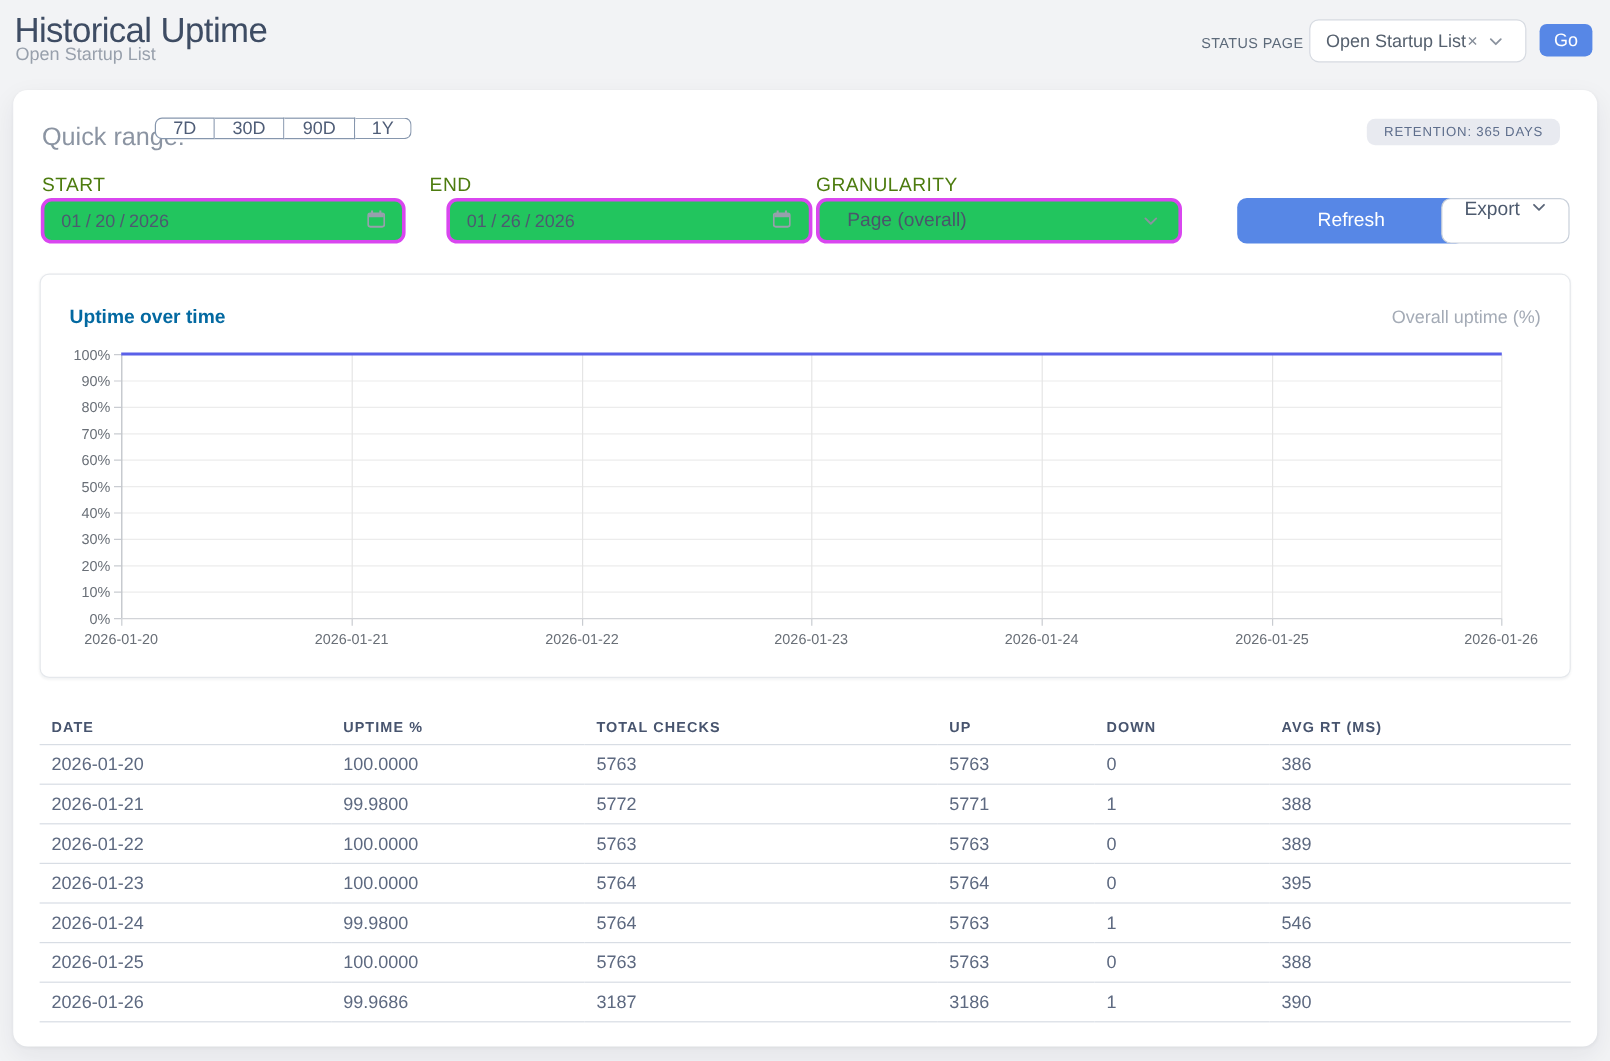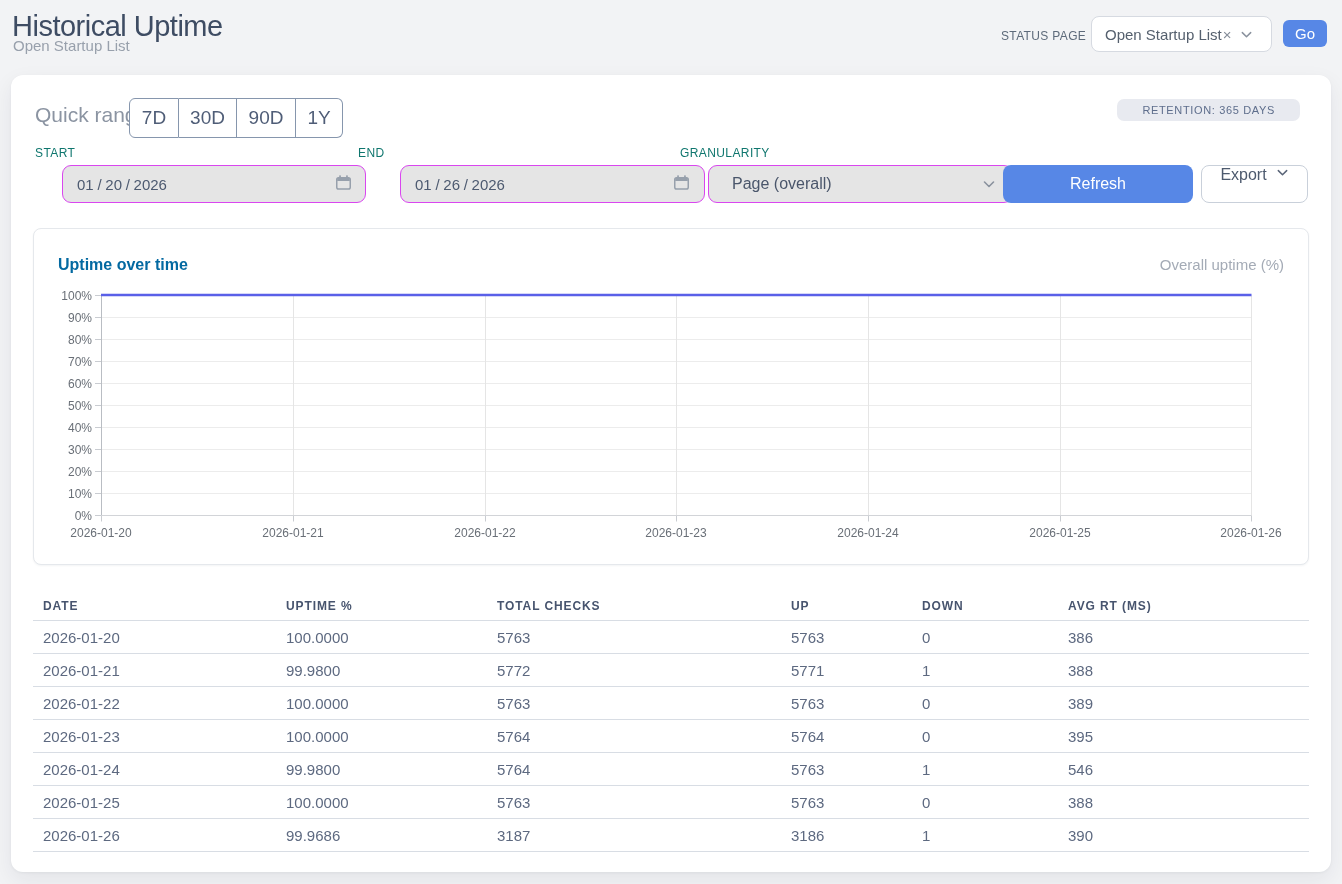--- a/index.html
+++ b/index.html
@@ -13,29 +13,29 @@
 .hdr-select { left:1091px; top:16px; width:181px; white-space:nowrap; height:36px; background:#fff; border:1px solid #d6dae1; border-radius:8px; display:flex; align-items:center; padding-left:13px; }
 .hdr-select .txt { font-size:15px; color:#55606e; }
 .hdr-select .x { font-size:15px; color:#848c98; margin-left:1px; }
 .go { left:1283px; top:20px; width:44px; height:27px; background:#5787e6; border-radius:6px; color:#fff; font-size:15px; display:flex; align-items:center; justify-content:center; }
 
 
 .card { left:11px; top:75px; width:1320px; height:797px; background:#fff; border-radius:12px; box-shadow:0 8px 22px rgba(25,35,55,.07), 0 1px 3px rgba(25,35,55,.05); }
 
 .qr-label { left:24px; top:28px; font-size:21px; color:#8b94a2; }
 .seg { left:118px; top:23px; display:flex; }
-.seg button { height:40px; background:#fff; border:1px solid #8696ad; border-left:none; color:#4f5d77; font-size:19px; font-family:"Liberation Sans", sans-serif; padding:0; }
+.seg button { height:18px; background:#fff; border:1px solid #8696ad; border-left:none; color:#4f5d77; font-size:15px; font-family:"Liberation Sans", sans-serif; padding:0; }
 .seg button:first-child { border-left:1px solid #8696ad; border-radius:6px 0 0 6px; }
 .seg button:last-child { border-radius:0 6px 6px 0; }
-.badge { right:31px; top:24px; height:22px; background:#e8eaf0; border-radius:7px; color:#5e6e8c; font-size:11px; font-weight:400; letter-spacing:0.65px; display:flex; align-items:center; padding:0 25px; }
-
-.flabel { font-size:12px; color:#0f766e; letter-spacing:0.4px; top:71px; }
-.finput { top:90px; height:38px; background:#e5e5e5; border:1px solid #d946ef; border-radius:9px; display:flex; align-items:center; font-size:16px; color:#4a566b; padding-left:14px;margin-left:28px; }
+.badge { right:31px; top:24px; height:22px; background:#e8eaf0; border-radius:7px; color:#5e6e8c; font-size:11px; font-weight:400; letter-spacing:0.65px; display:flex; align-items:center; padding:0 14px; }
+
+.flabel { font-size:16px; color:#4d7c0f; letter-spacing:0.4px; top:71px; }
+.finput { top:90px; height:38px; background:#22c55e; border:3px solid #d946ef; border-radius:9px; display:flex; align-items:center; font-size:16px; color:#4a566b; padding-left:14px; }
 .dateval { font-size:15px; word-spacing:-0.45px; color:#4d5a70; }
-.btn-blue { top:90px; height:38px; background:#5787e6; border:none; border-radius:8px; color:#fff; font-size:16px; display:flex; align-items:center; justify-content:center; }
+.btn-blue { top:90px; height:38px; background:#5787e6; border:none; border-radius:8px; color:#fff; font-size:16px; display:flex; align-items:center; justify-content:center;margin-left:28px; }
 .btn-white { top:90px; height:38px; background:#fff; border:1px solid #c9d0da; border-radius:8px; color:#4d5a6e; font-size:16px; display:flex; align-items:flex-start; justify-content:center; }
 
 
 .chart-card { left:22px; top:153px; width:1276px; height:337px; background:#fff; border:1px solid #e5e8ec; border-radius:8px; box-shadow:0 1px 2px rgba(25,35,55,.05); }
 .ct { left:24px; top:27px; font-size:16px; font-weight:700; color:#0369a1; }
 .cr { right:24px; top:27px; font-size:15px; color:#a4abb6; }
 
 
 table.tbl { position:absolute; left:22px; top:514px; width:1276px; border-collapse:collapse; table-layout:fixed; }
 .tbl th { font-size:12px; font-weight:700; color:#47546e; letter-spacing:0.9px; text-align:left; padding:10px 0 7px 10px; border-bottom:1px solid #d8dde4; }

